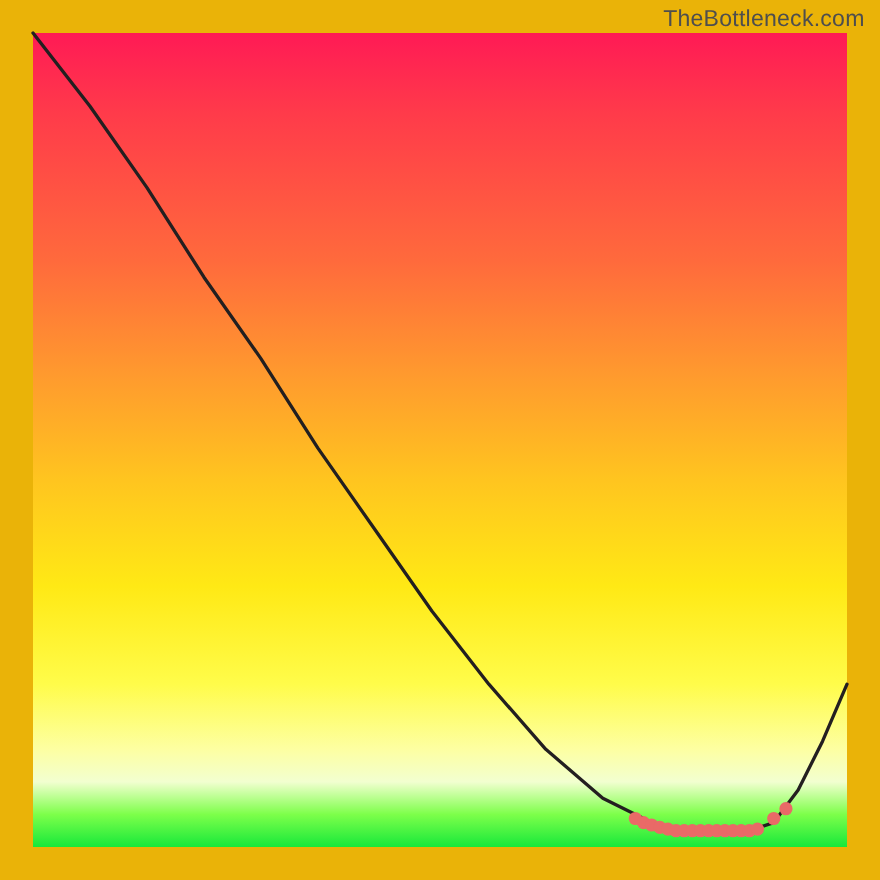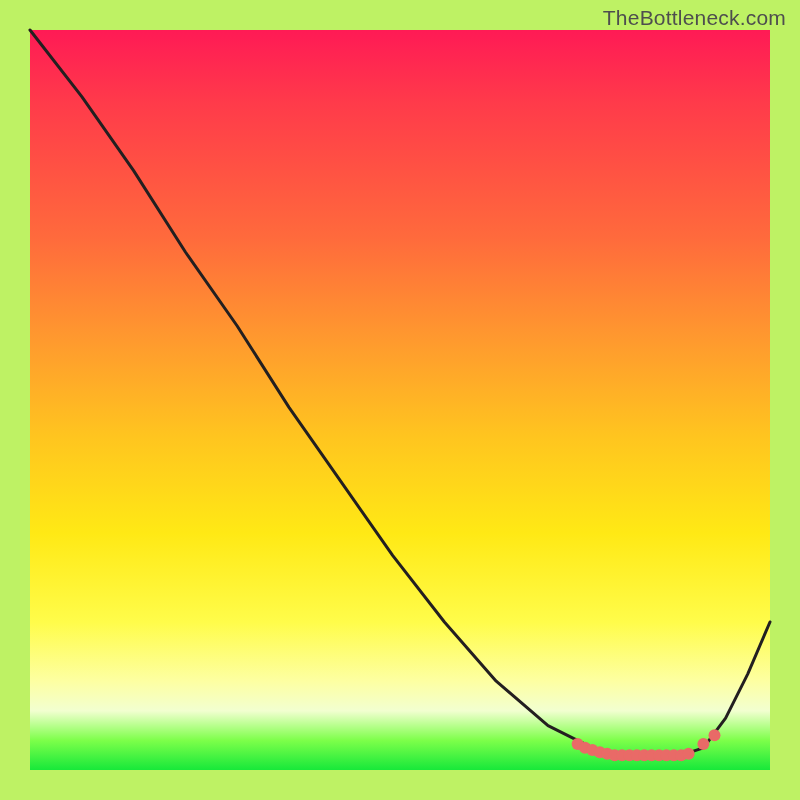--- a/index.html
+++ b/index.html
@@ -8,21 +8,21 @@
     width: 800px;
     height: 800px;
     background: #000;
     overflow: hidden;
     font-family: Arial, Helvetica, sans-serif;
   }
   .stage {
     position: relative;
     width: 800px;
     height: 800px;
-    background: #bef264;
+    background: #eab308;
   }
   
   .panel {
     position: absolute;
     left: 30px;
     top: 30px;
     width: 740px;
     height: 740px;
     
     background: linear-gradient(to bottom,

